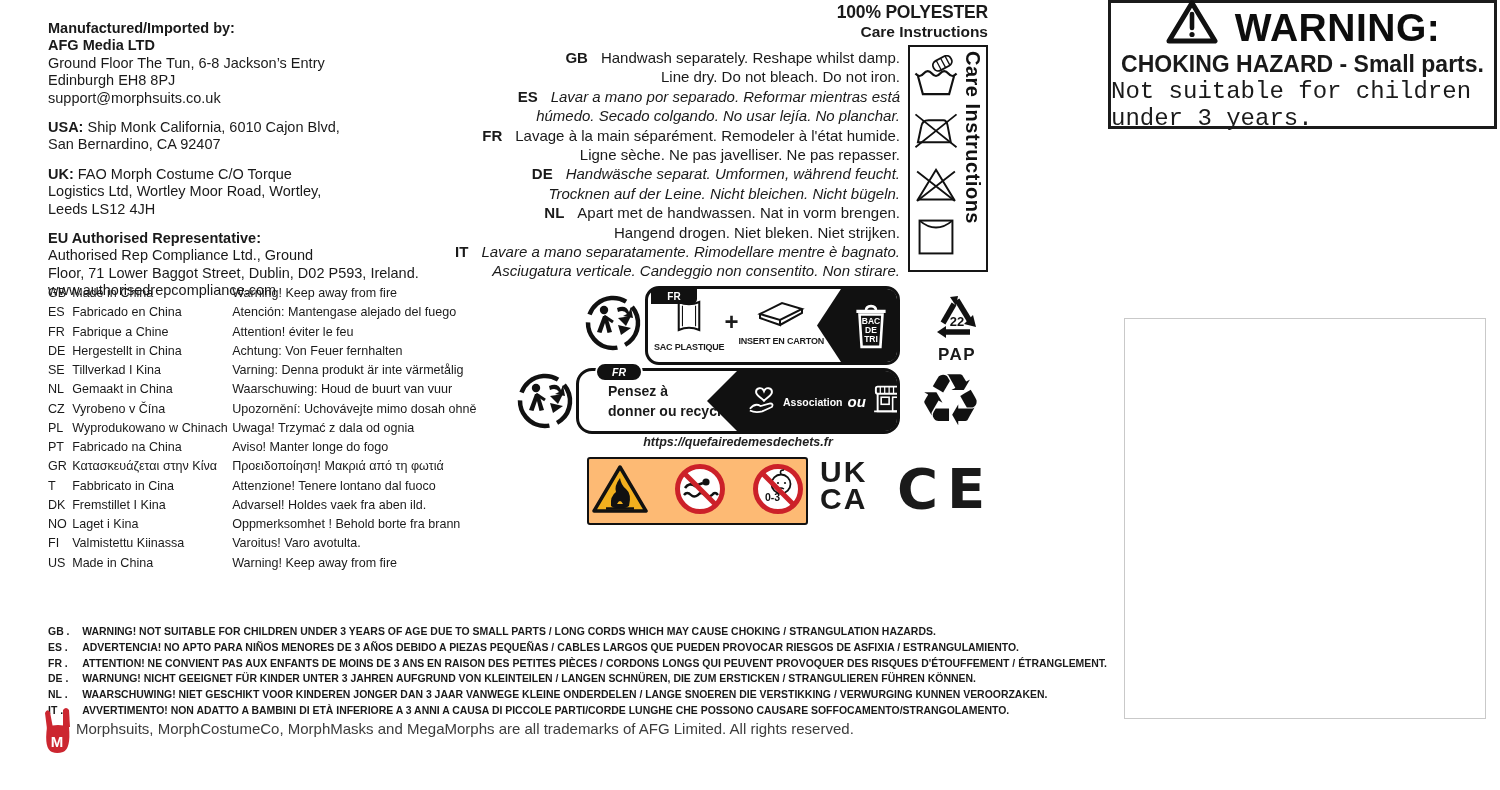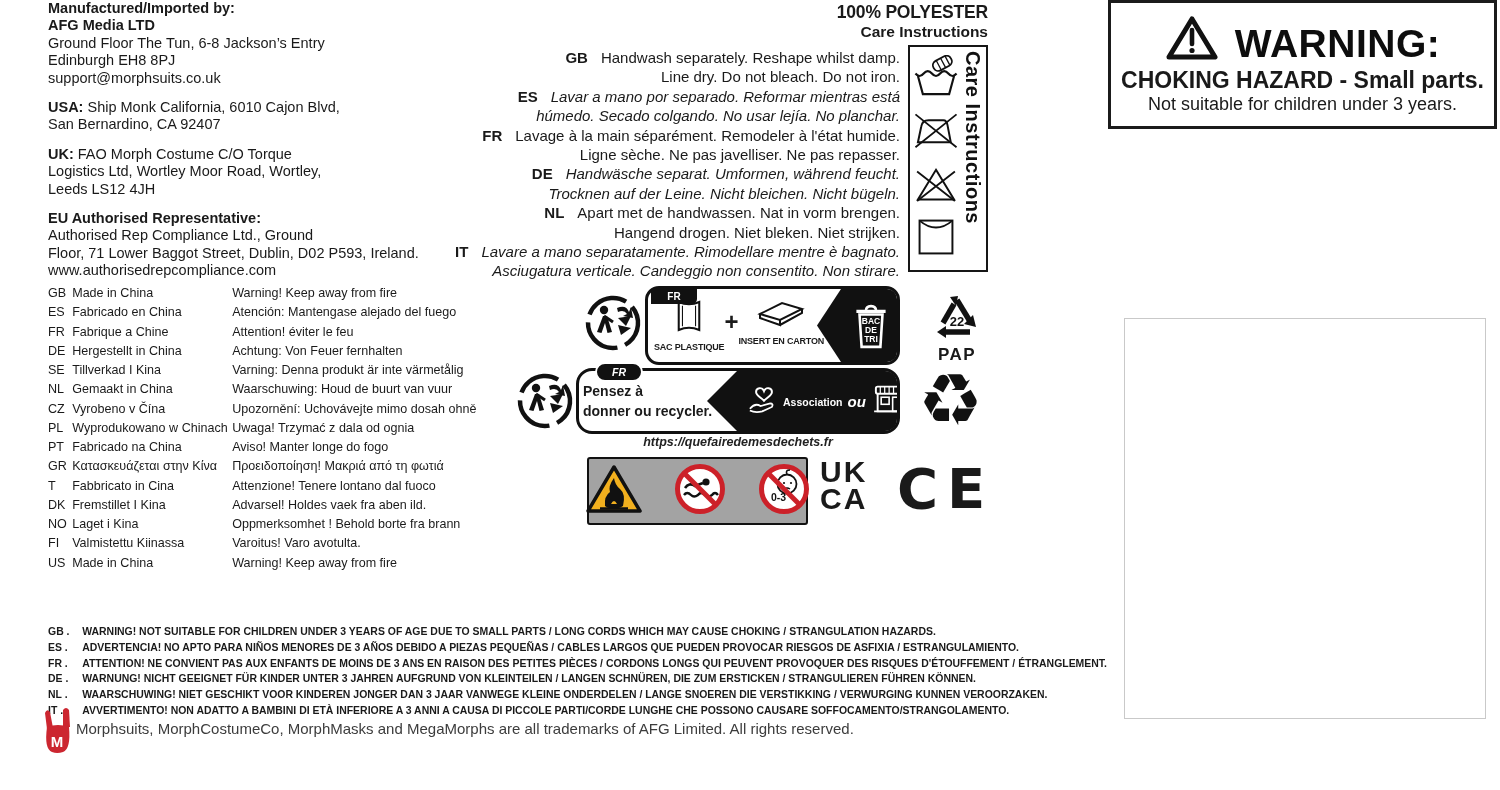--- a/index.html
+++ b/index.html
@@ -4,21 +4,21 @@
 <style>
   * { margin:0; padding:0; box-sizing:border-box; }
   html,body { background:#fff; }
   .page {
     position:relative; width:1500px; height:790px; background:#ffffff;
     font-family:"Liberation Sans", sans-serif; color:#1a1a1a; overflow:hidden;
   }
   .abs { position:absolute; }
 
   
-  .manufacturer { left:48px; top:0; width:390px; font-size:14.5px; line-height:17.4px; }
+  .manufacturer { left:48px; top:20px; width:390px; font-size:14.5px; line-height:17.4px; }
   .manufacturer .para { margin-bottom:12px; }
   .bold { font-weight:bold; }
 
   
   .madein { left:48px; top:283px; width:470px; }
   .mi-row { display:flex; font-size:13.5px; line-height:19.25px; white-space:nowrap;
             transform:scaleX(0.93); transform-origin:0 0; }
   .mi-code { width:26px; flex:none; }
   .mi-origin { width:172px; flex:none; }
 
@@ -40,21 +40,21 @@
   .sym-label { writing-mode:vertical-rl; font-weight:bold; font-size:20px; letter-spacing:0.5px;
                color:#111; padding-top:4px; }
 
   
   .warning-box { left:1108px; top:0px; width:389px; height:129px; border:3px solid #1b1b1b;
                  background:#fff; display:flex; flex-direction:column; align-items:center;
                  justify-content:center; }
   .wb-title-row { display:flex; align-items:flex-end; gap:16px; }
   .wb-title { font-size:39px; font-weight:800; letter-spacing:0.5px; color:#0d0d0d; }
   .wb-line1 { font-size:23px; font-weight:bold; margin-top:1px; }
-  .wb-line2 { font-size:18px; font-weight:500; }
+  .wb-line2 { font-size:24px; font-weight:500;font-family:Liberation Mono, monospace; }
 
   
   .empty-box { left:1124px; top:318px; width:362px; height:401px; border:1px solid #c9c9c9; background:#fff; }
 
   
   .triman1 { left:584px; top:294px; } .triman2 { left:516px; top:372px; }
   .banner { border:3px solid #111; border-radius:14px; background:#fff; }
   .banner1 { left:645px; top:286px; width:255px; height:79px; }
   .b1-inner { position:absolute; inset:0; border-radius:10px; overflow:hidden; }
   .b1-tab { position:absolute; left:3px; top:0; width:46px; height:15px; background:#111; color:#fff;
@@ -66,41 +66,41 @@
   .b1-item-label { font-size:9px; font-weight:bold; margin-top:4px; letter-spacing:-0.2px; white-space:nowrap; }
   .b1-plus { font-size:24px; font-weight:bold; margin-top:10px; }
   .b1-black { position:absolute; right:0; top:0; bottom:0; width:80px; background:#111;
               clip-path:polygon(24px 0, 100% 0, 100% 100%, 24px 100%, 0 50%); }
   .b1-bin { position:absolute; right:6px; top:13px; width:40px; height:48px; }
   .bin-labels { position:absolute; top:15px; left:0; right:0; text-align:center; color:#fff;
                 font-size:8.5px; font-weight:bold; line-height:9px; }
 
   .banner2 { left:576px; top:368px; width:324px; height:66px; border-radius:16px; }
   .b2-inner { position:absolute; inset:0; border-radius:12px; overflow:hidden; }
-  .b2-text { position:absolute; left:4px; top:10px; font-size:14px; font-weight:600; line-height:20px; }
+  .b2-text { position:absolute; left:29px; top:10px; font-size:14px; font-weight:600; line-height:20px; }
   .b2-black { position:absolute; top:0; bottom:0; right:0; left:128px; background:#111;
               clip-path:polygon(30px 0,100% 0,100% 100%,30px 100%,0 50%);
               display:flex; align-items:center; padding-left:38px; gap:5px; color:#fff; }
   .b2-opt { display:flex; align-items:center; }
   .b2-opt-label { font-size:10.5px; font-weight:bold; margin-top:1px; }
   .b2-ou { font-size:15px; font-style:italic; font-weight:bold; }
   .b2-pill { position:absolute; left:16px; top:-9px; width:48px; height:20px; background:#111;
              border:2.5px solid #fff; border-radius:11px; color:#fff; font-weight:bold; font-style:italic;
              font-size:10.5px; display:flex; align-items:center; justify-content:center; z-index:3; }
   .url-line { left:576px; top:435px; width:324px; text-align:center; font-size:12.5px;
               font-weight:bold; font-style:italic; color:#222; }
 
   .pap-block { left:924px; top:293px; width:66px; text-align:center; }
   .pap-code { font-size:17px; font-weight:bold; letter-spacing:1.5px; margin-top:-2px; }
   .recycle-solid { left:918px; top:362px; font-size:72px; line-height:76px; color:#111;
                    font-family:"DejaVu Sans", sans-serif; }
 
   
   .iconbox { left:587px; top:457px; width:221px; height:68px; border:2.5px solid #111; border-radius:3px;
-             display:flex; align-items:center; justify-content:center; gap:30px; background:#a3a3a3; }
+             display:flex; align-items:center; justify-content:center; gap:24px; background:#fdba74; }
   .ukca { left:820px; top:458px; font-size:30px; font-weight:800; letter-spacing:2px; line-height:27px; }
   .ce-mark { left:897px; top:456px; font-size:56px; font-weight:bold; letter-spacing:9px;
              font-family:"DejaVu Sans", sans-serif; }
 
   
   .bottom-warnings { left:48px; top:624px; width:1180px; }
   .bw-row { display:flex; font-size:11px; font-weight:bold; line-height:15.8px; white-space:nowrap;
             transform:scaleX(0.95); transform-origin:0 50%; }
   .bw-code { width:36px; flex:none; }
 

